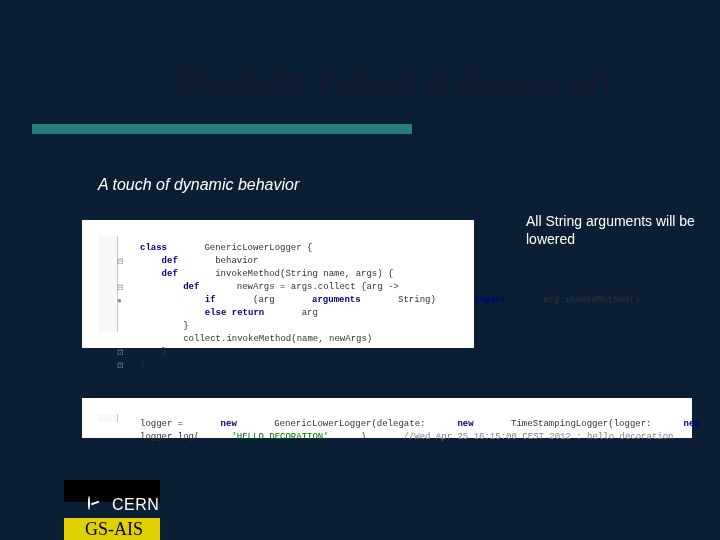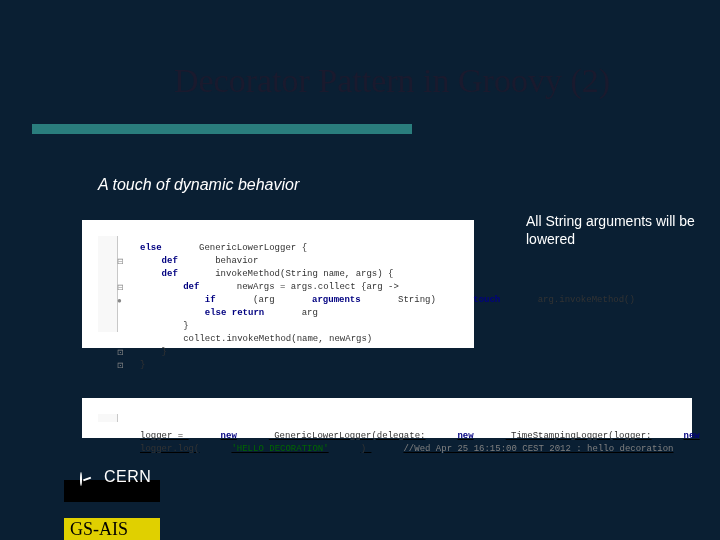--- a/index.html
+++ b/index.html
@@ -37,23 +37,22 @@
     position: relative;
   }
   .code-block-1 {
     width: 392px;
     height: 128px;
     padding: 6px 8px 6px 26px;
   }
   .code-block-2 {
     width: 610px;
     height: 40px;
-    padding: 16px 8px 4px 26px;
+    padding: 4px 8px 4px 26px;
     margin-top: 50px;
-    text-decoration: underline;
   }
   .gutter {
     position: absolute;
     left: 0;
     top: 0;
     bottom: 0;
     width: 20px;
     border-right: 1px solid #c8c8c8;
     background: #f8f8f8;
   }
@@ -85,21 +84,22 @@
   .footer {
     position: absolute;
     left: 0;
     bottom: 0;
     width: 128px;
   }
   .footer-black {
     background: #000;
     height: 22px;
     display: flex;
-    align-items: flex-end;
+    align-items: flex-start;
+    padding-left: 8px;
   }
   .footer-black .logo-circle {
     width: 14px;
     height: 14px;
     border: 1.5px solid #fff;
     border-radius: 50%;
     display: inline-block;
     margin-right: 6px;
     position: relative;
   }
@@ -118,45 +118,45 @@
     font-family: Arial, sans-serif;
     font-size: 16px;
     letter-spacing: 0.5px;
   }
   .footer-yellow {
     background: #e0d000;
     height: 22px;
     font-family: 'Times New Roman', serif;
     font-size: 18px;
     color: #000;
-    padding-left: 6px;
+    padding-left: 21px;
     line-height: 22px;
   }
 </style>
 </head>
 <body>
 
 <div class="title">Decorator Pattern in Groovy (2)</div>
 <div class="title-underline"></div>
 
 <div class="subtitle">A touch of dynamic behavior</div>
 
 <div class="code-block code-block-1">
   <div class="gutter">
     <span class="gutter-icon" style="top:5px">⊟</span>
     <span class="gutter-icon" style="top:31px">⊟</span>
     <span class="gutter-icon" style="top:44px">●</span>
     <span class="gutter-icon" style="top:96px">⊡</span>
     <span class="gutter-icon" style="top:109px">⊡</span>
   </div>
-  <pre><span class="kw">else</span><span> GenericLowerLogger {</span>
+  <pre><span class="kw">class</span><span> GenericLowerLogger {</span>
 <span class="kw">    def</span><span> behavior</span>
 <span class="kw">    def</span><span> invokeMethod(String name, args) {</span>
 <span class="kw">        def</span><span> newArgs = args.collect {arg -&gt;</span>
-<span class="kw">            if</span><span> (arg </span><span class="kw">arguments</span><span> String) </span><span class="kw">touch</span><span> arg.invokeMethod()</span>
+<span class="kw">            if</span><span> (arg </span><span class="kw">arguments</span><span> String) </span><span class="kw">logger</span><span> arg.invokeMethod()</span>
 <span class="kw">            else return</span><span> arg</span>
 <span>        }</span>
 <span>        collect.invokeMethod(name, newArgs)</span>
 <span>    }</span>
 <span>}</span></pre>
 </div>
 
 <div class="annotation">All String arguments will be lowered</div>
 
 <div class="code-block code-block-2">

